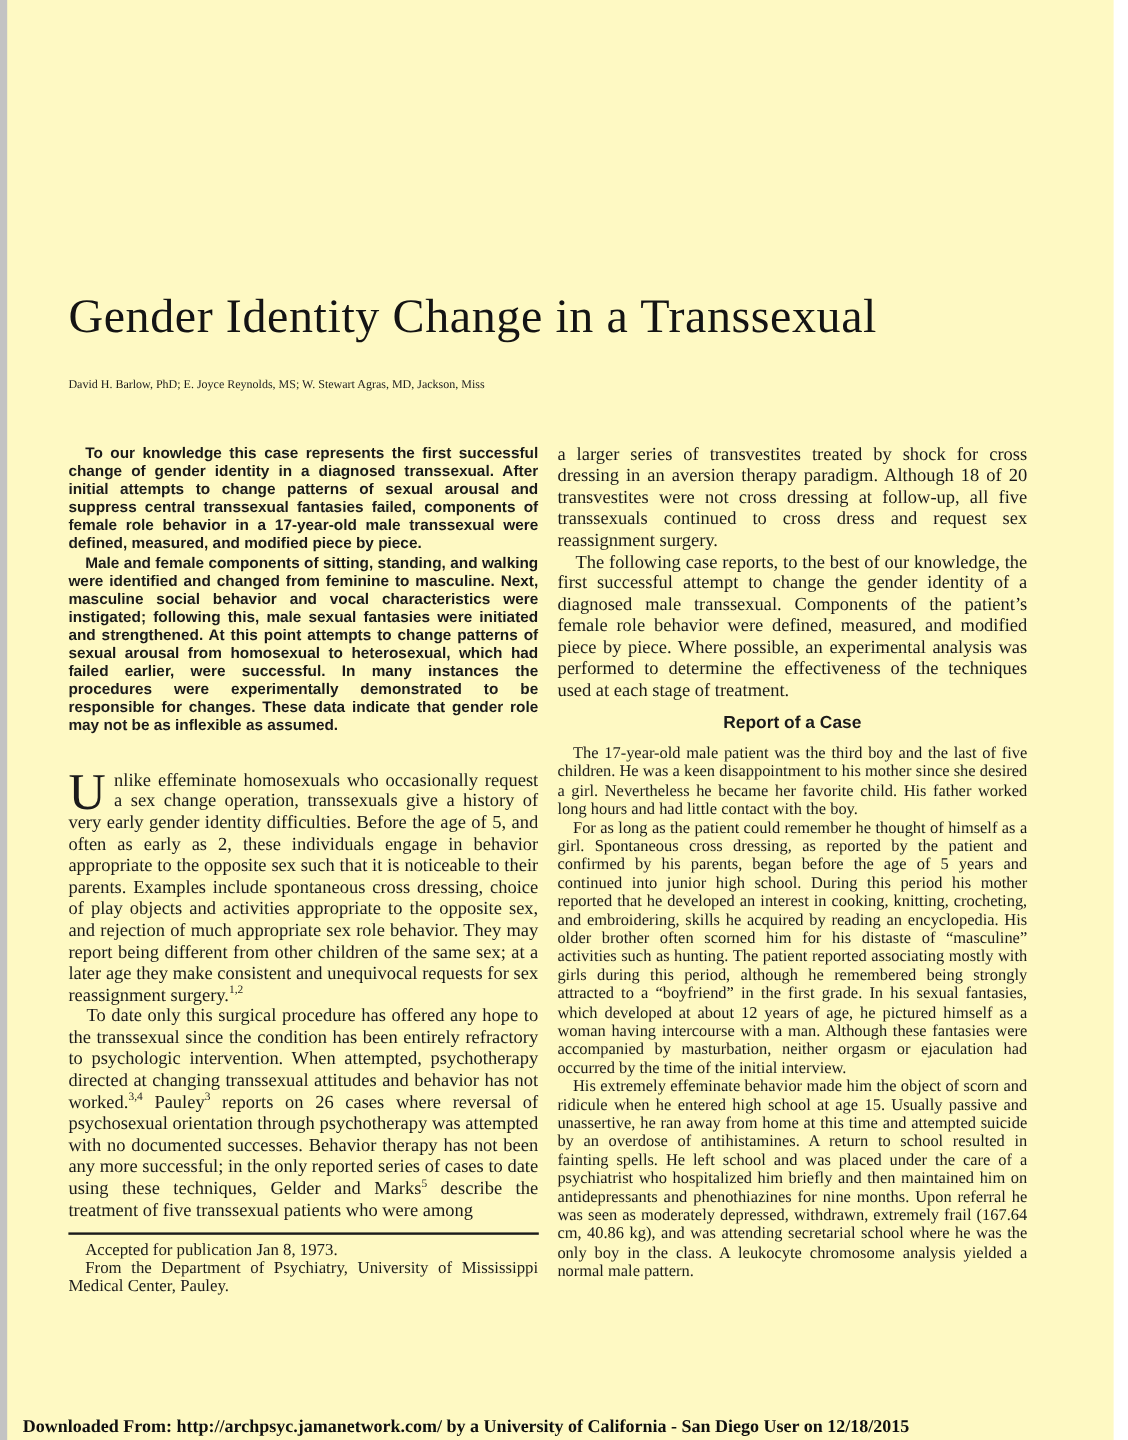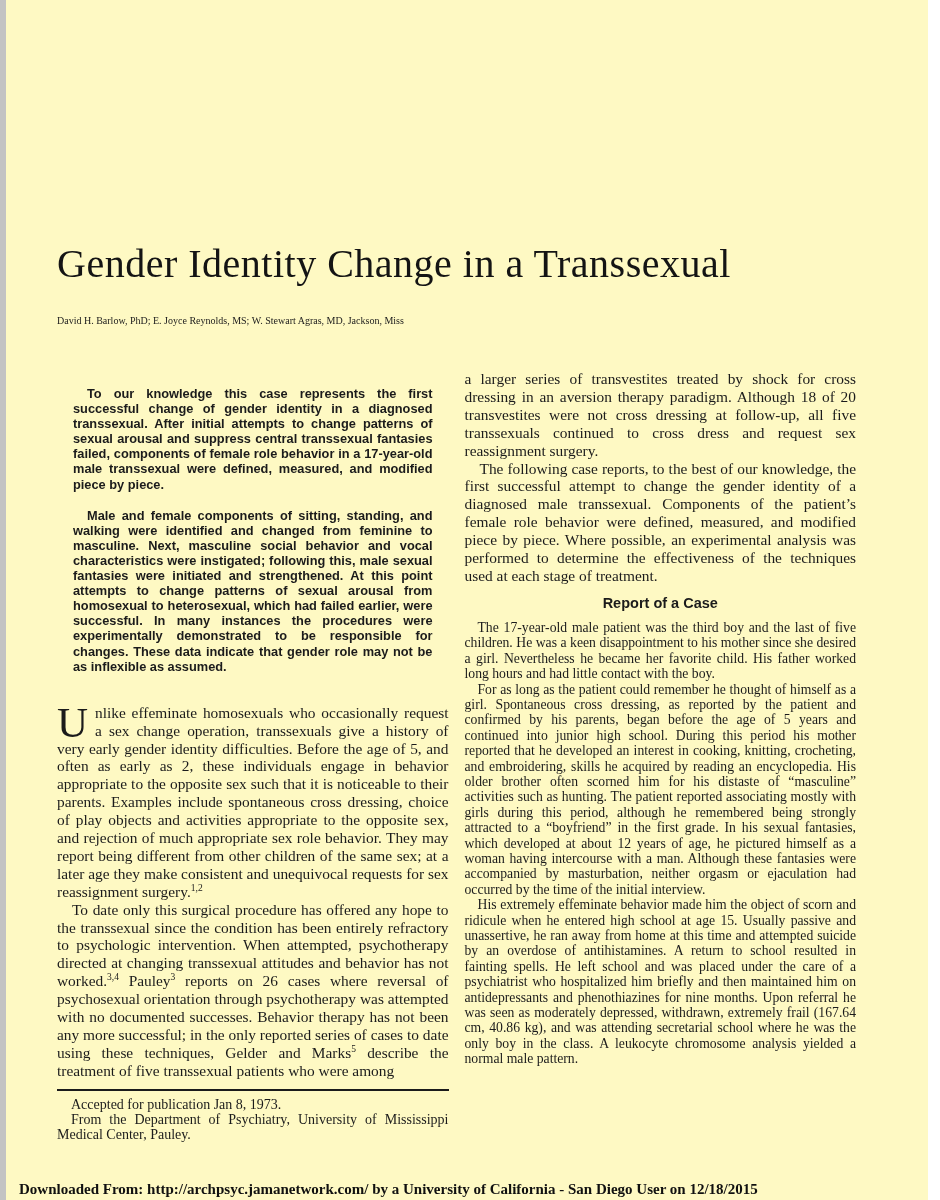--- a/index.html
+++ b/index.html
@@ -39,21 +39,21 @@
     margin:40px 72px 0 57px;
   }
   .col { width:398px; }
   .abstract {
     font-family:"Liberation Sans", sans-serif;
     font-weight:bold;
     font-size:12.8px;
     line-height:15.1px;
     text-align:justify;
   }
-  .abstract p { margin:16px; text-indent:14px; }
+  .abstract p { margin:0; text-indent:14px; }
   .bodytext {
     font-size:15.4px;
     line-height:17.9px;
     text-align:justify;
   }
   .bodytext p { margin:0; }
   .intro-para { margin-top:30px !important; }
   .indent { text-indent:15px; }
   .dropcap {
     float:left;

